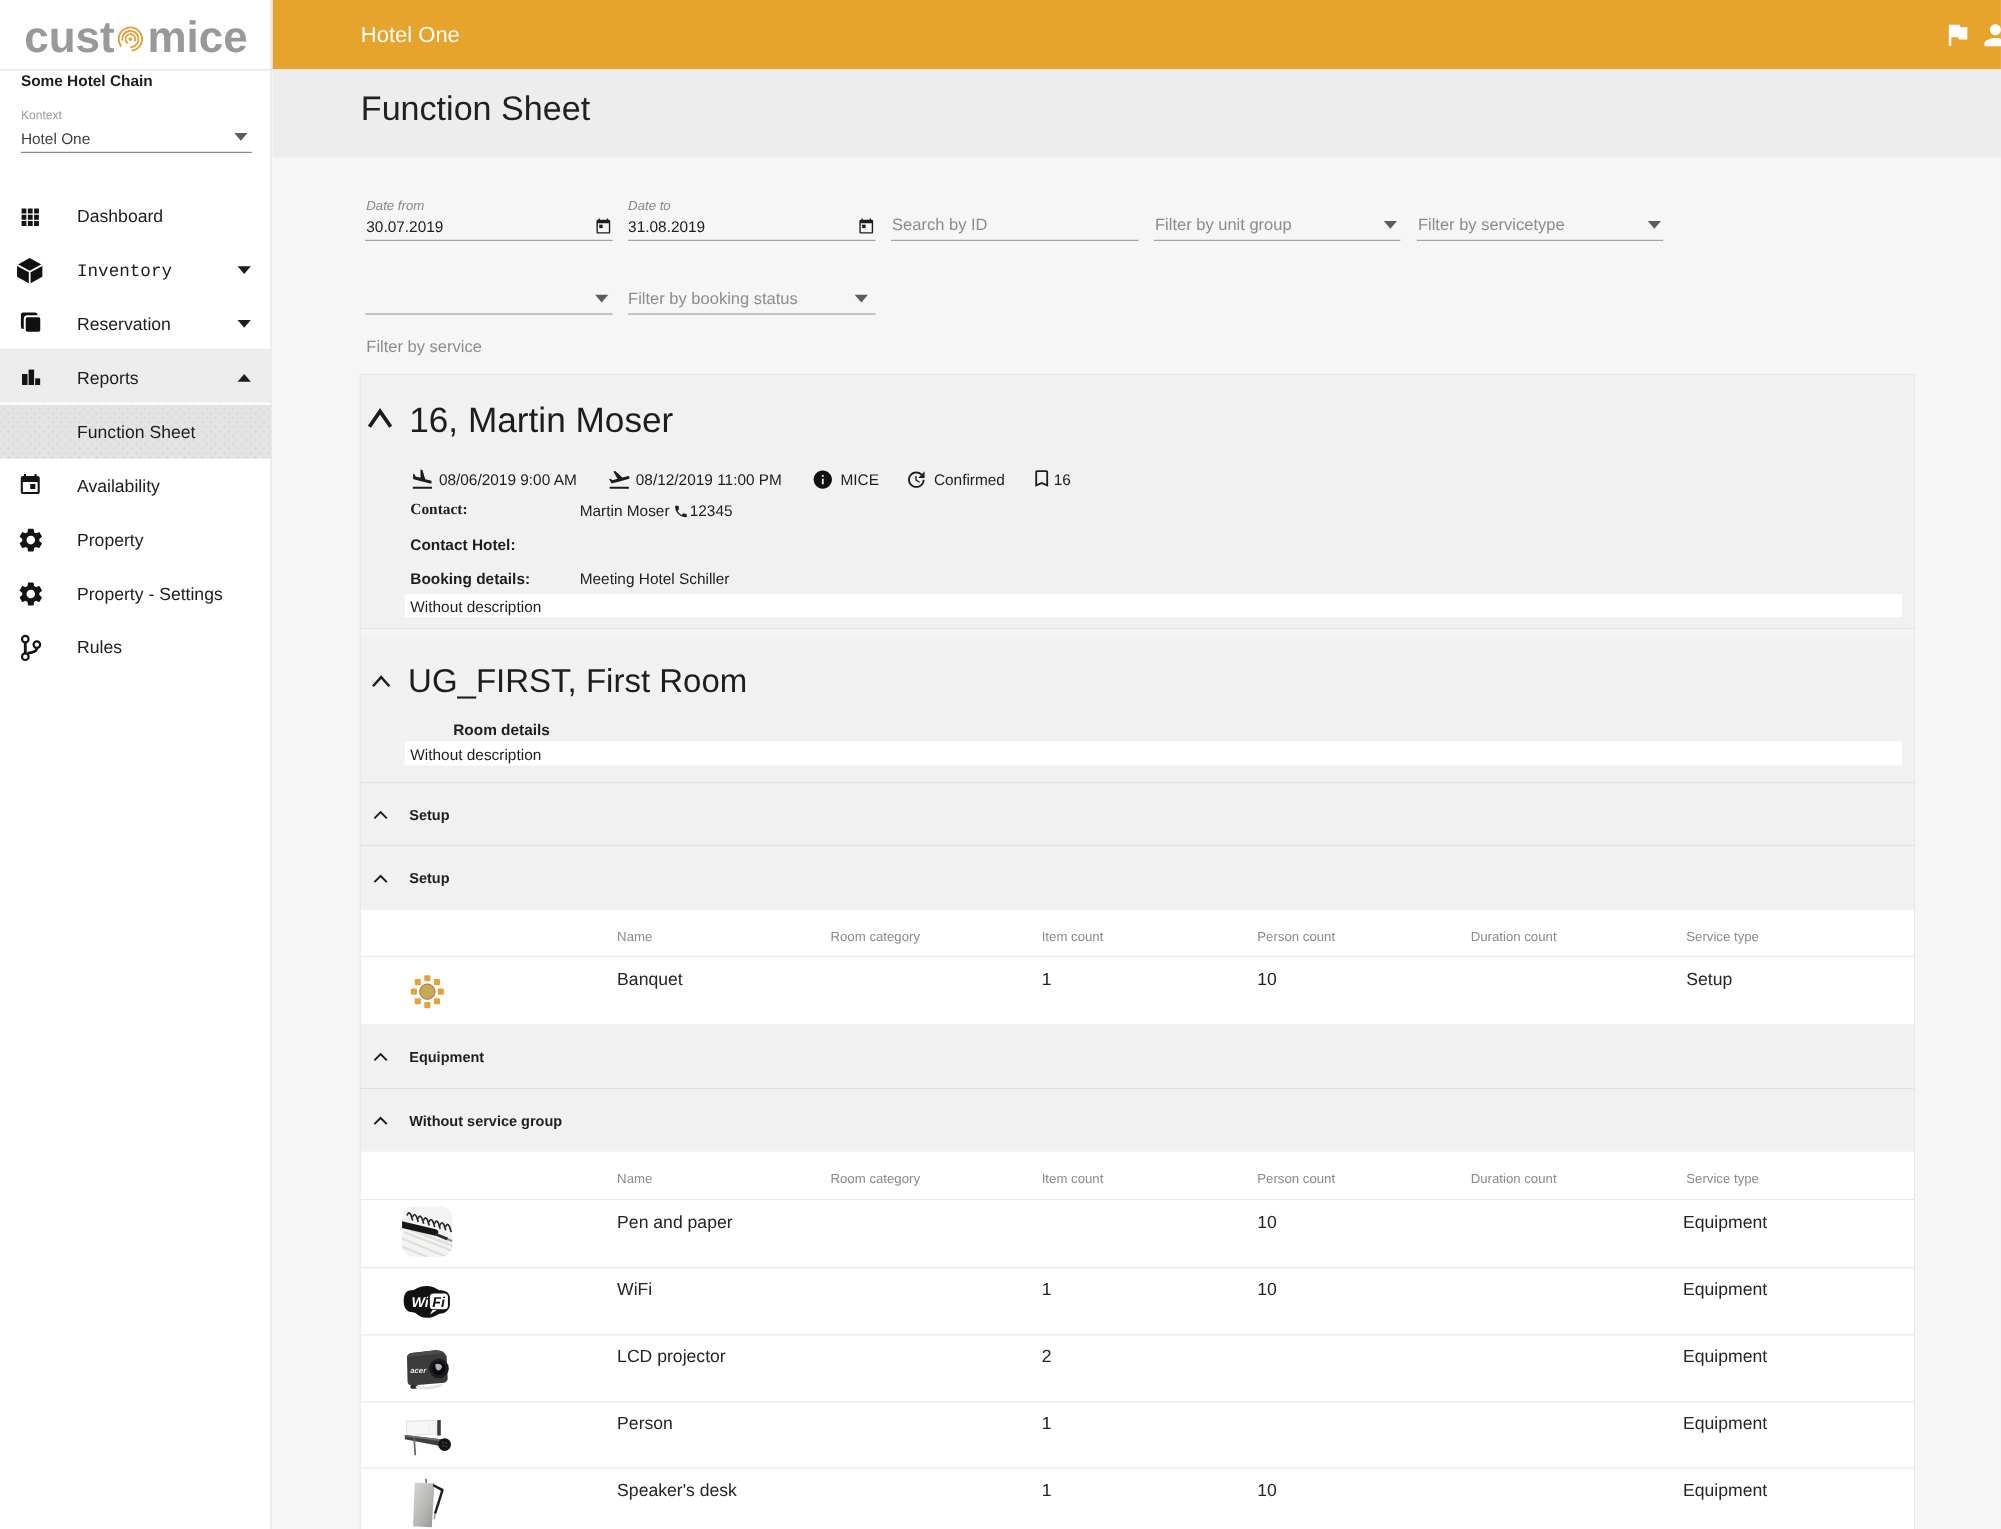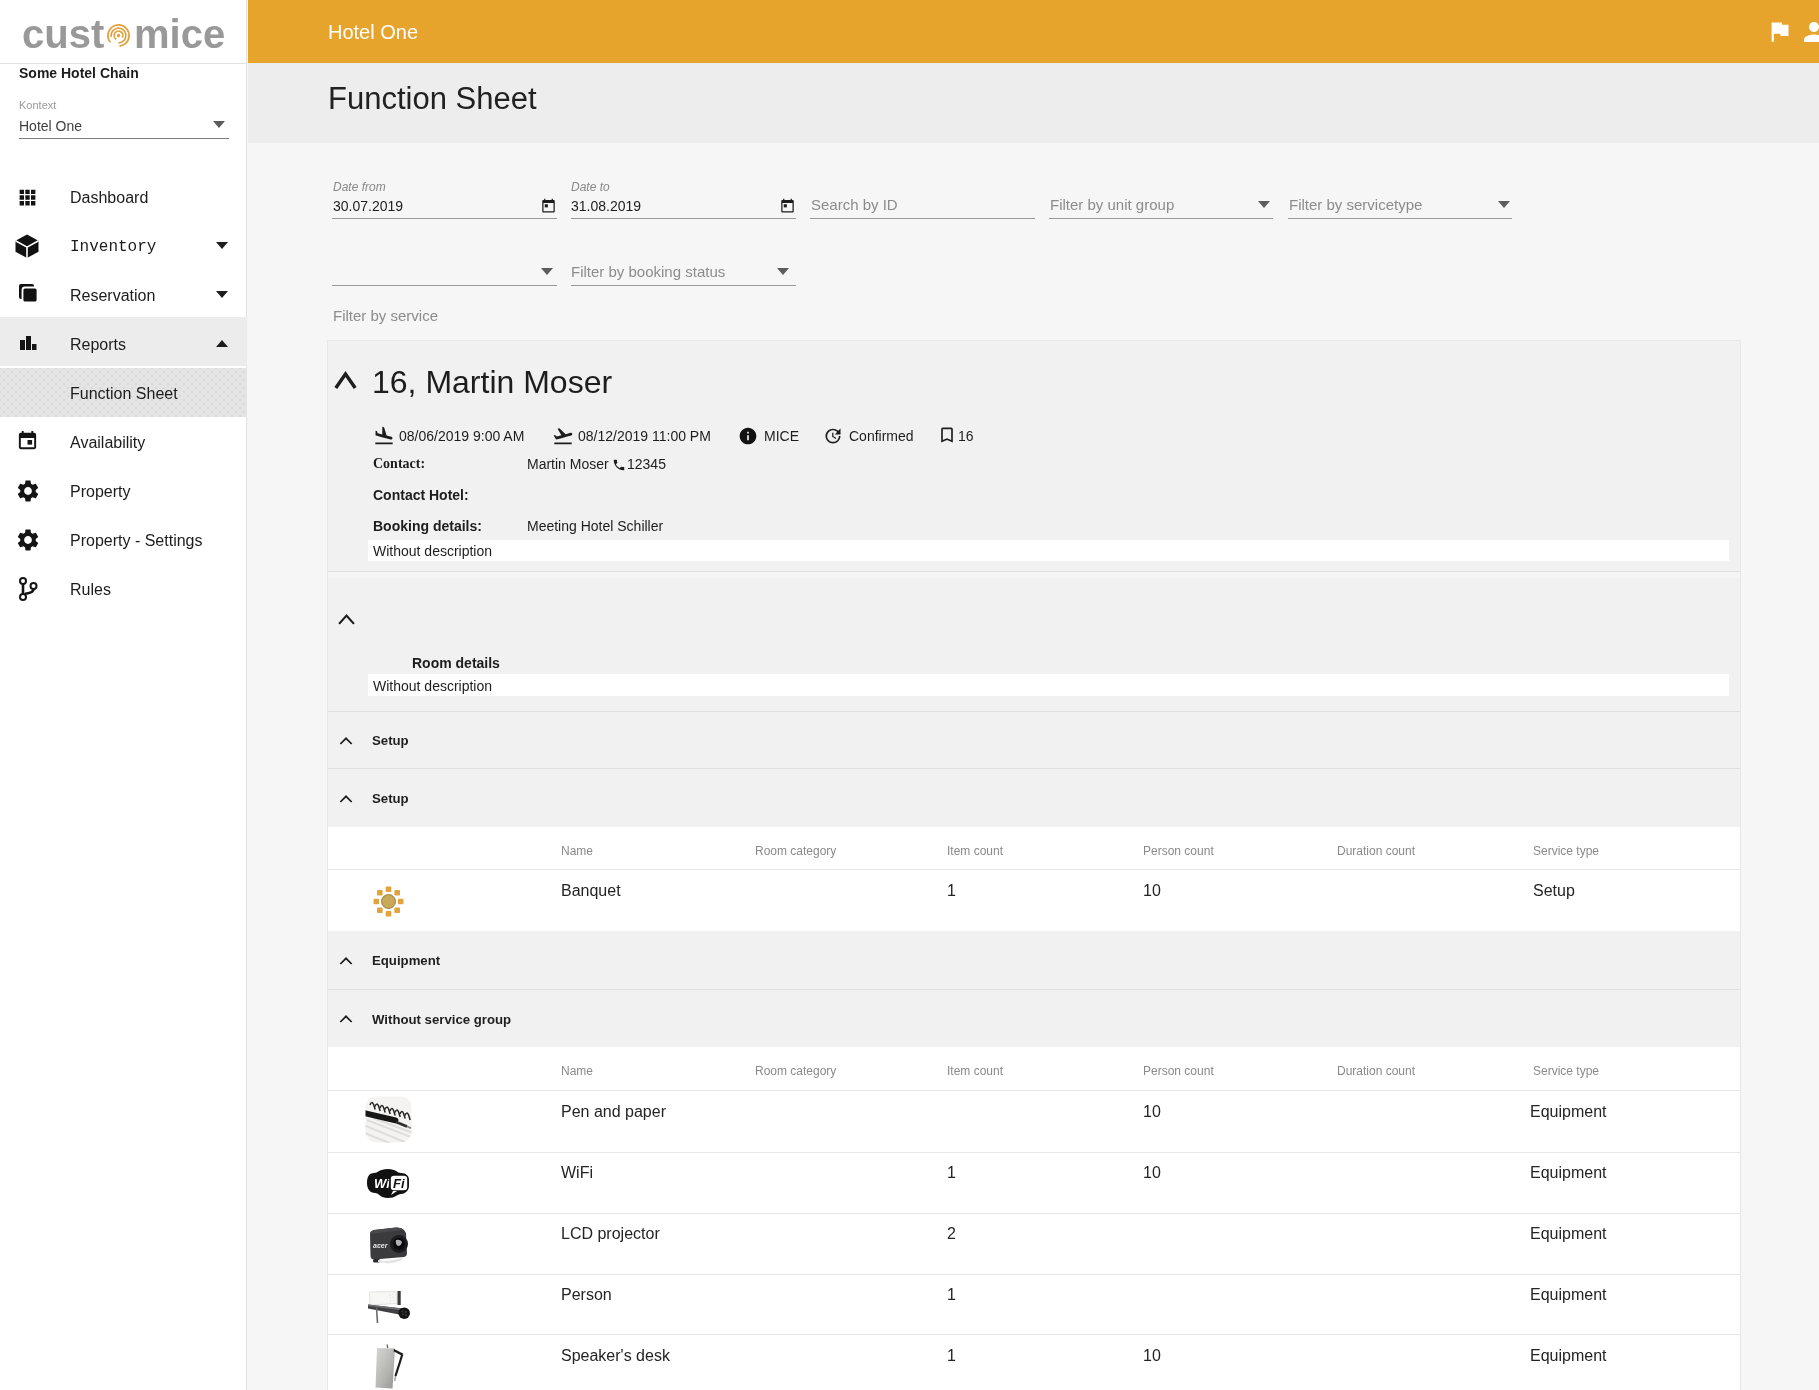--- a/index.html
+++ b/index.html
@@ -200,20 +200,21 @@
 
   <div class="abs whitebar" style="left:368px; top:540px; width:1361px; height:21px;"></div>
   <div class="abs val" style="left:373px; top:543px;">Without description</div>
 
   <div class="abs divline" style="left:328px; top:571px; width:1412px;"></div>
   <div class="abs" style="left:328px; top:572px; width:1412px; height:6px; background:#f5f5f5;"></div>
 
   <svg class="abs" style="left:336px; top:609px;" width="21" height="21" viewBox="0 0 24 24">
       <path fill="none" stroke="#1d1d1d" stroke-width="2.5" d="M3.5 17 L12 7.5 L20.5 17"></path>
     </svg>
+  <div class="abs" style="left:371px; top:603px; font-size:30px; color:#1d1d1d;">UG_FIRST, First Room</div>
 
   <div class="abs lab" style="left:373px; top:655px;padding-left:39px;">Room details</div>
   <div class="abs whitebar" style="left:368px; top:674px; width:1361px; height:22px;"></div>
   <div class="abs val" style="left:373px; top:678px;">Without description</div>
 
   <div class="abs divline" style="left:328px; top:711px; width:1412px;"></div>
 
   <svg class="abs" style="left:338px; top:733px;" width="16" height="16" viewBox="0 0 24 24">
       <path fill="none" stroke="#1d1d1d" stroke-width="2.6" d="M3.5 16.5 L12 8 L20.5 16.5"></path>
     </svg>

